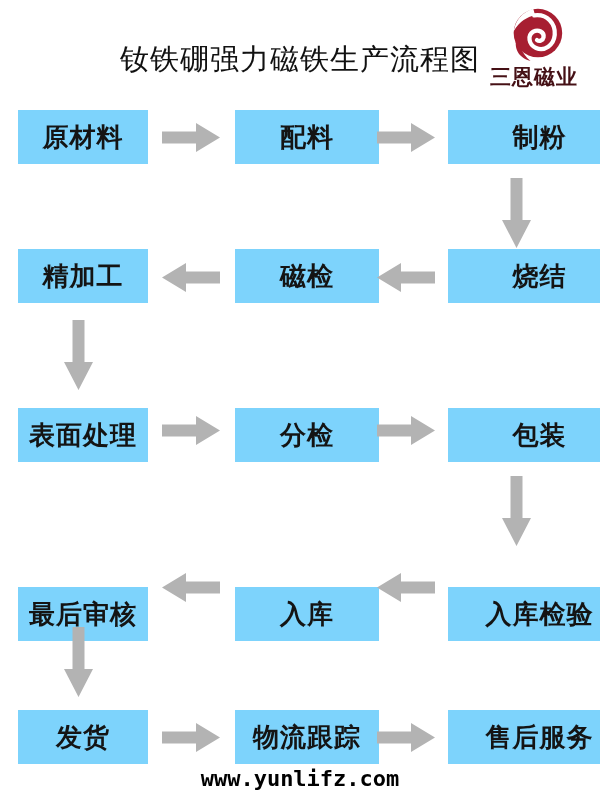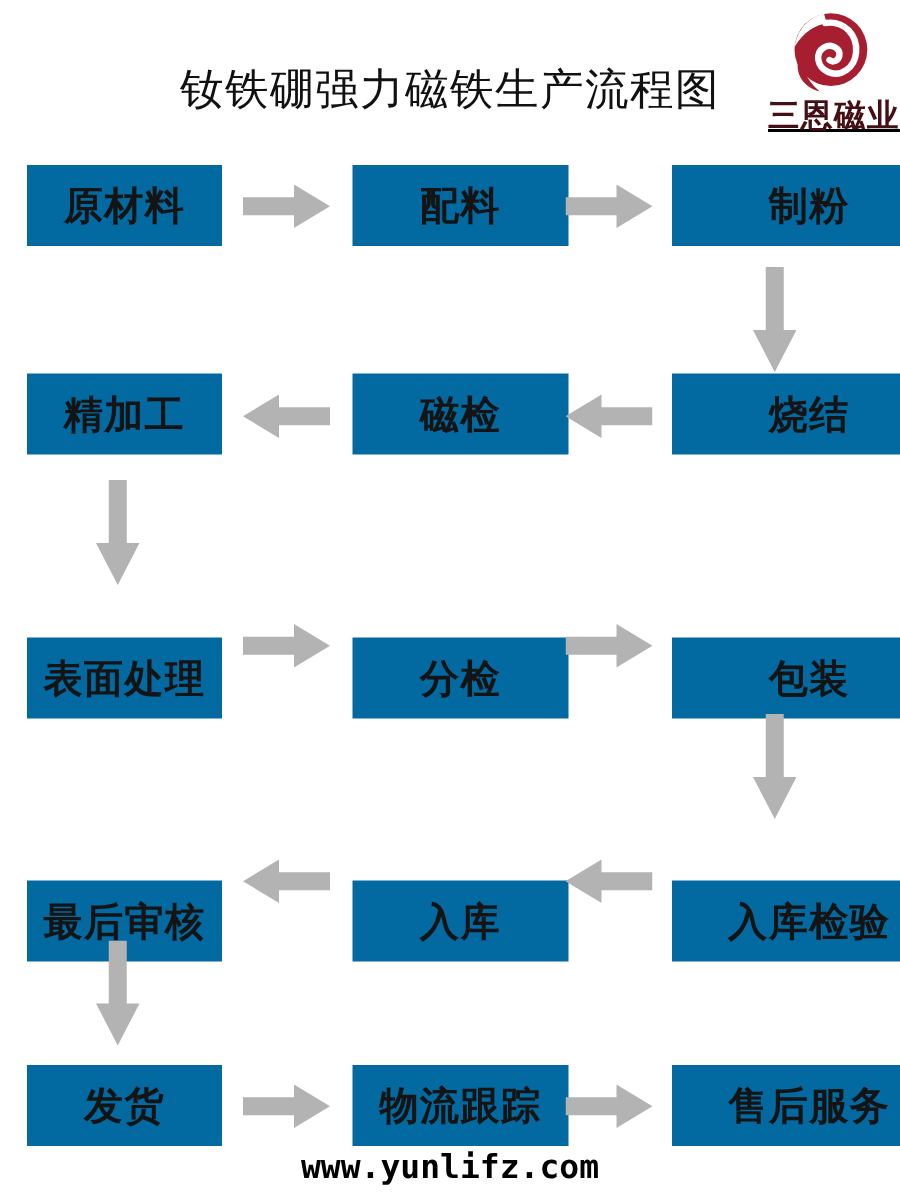--- a/index.html
+++ b/index.html
@@ -12,42 +12,41 @@
   }
   
   .title{
     position:absolute;top:40px;left:0;width:600px;
     text-align:center;
     font-size:29px;font-weight:normal;color:#111111;
     letter-spacing:1px;
   }
   
   .logo{
-    position:absolute;top:6px;right:0;width:94px;
-    text-align:right;
-    text-decoration:underline;
+    position:absolute;top:6px;right:16px;width:94px;
+    text-align:left;
   }
   .logo svg{display:block;margin:0 auto;}
   .logo-text{
     margin-top:1px;
     font-size:21px;font-weight:bold;color:#451015;
     letter-spacing:1px;white-space:nowrap;
   }
   
   .box{
     position:absolute;height:54px;
-    background:#0369a1;
+    background:#7dd3fc;
     display:flex;align-items:center;justify-content:center;
     font-size:26px;font-weight:bold;color:#141414;
     letter-spacing:1px;white-space:nowrap;
   }
   .cl{left:18px;width:130px;}
   .cm{left:235px;width:144px;}
   .cr{left:448px;width:137px;padding-left:23px;}
-  .r1{top:110px;} .r2{top:249px;} .r3{top:425px;font-family:Liberation Serif, serif;} .r4{top:587px;font-family:Liberation Serif, serif;} .r5{top:710px;}
+  .r1{top:110px;} .r2{top:249px;} .r3{top:408px;font-family:Liberation Serif, serif;} .r4{top:587px;font-family:Liberation Serif, serif;} .r5{top:710px;}
   
   .h-arrow{position:absolute;width:58px;height:29px;}
   .g1{left:162px;} .g2{left:377px;}
   .ar1{top:123px;} .ar2{top:263px;} .ar3{top:416px;} .ar4{top:573px;} .ar5{top:723px;}
   .v-arrow{position:absolute;width:29px;height:70px;}
   .v1{left:502px;top:178px;}
   .v2{left:64px;top:320px;}
   .v3{left:502px;top:476px;}
   .v4{left:64px;top:627px;}
   .h-arrow polygon,.v-arrow polygon{fill:#b3b3b3;}

